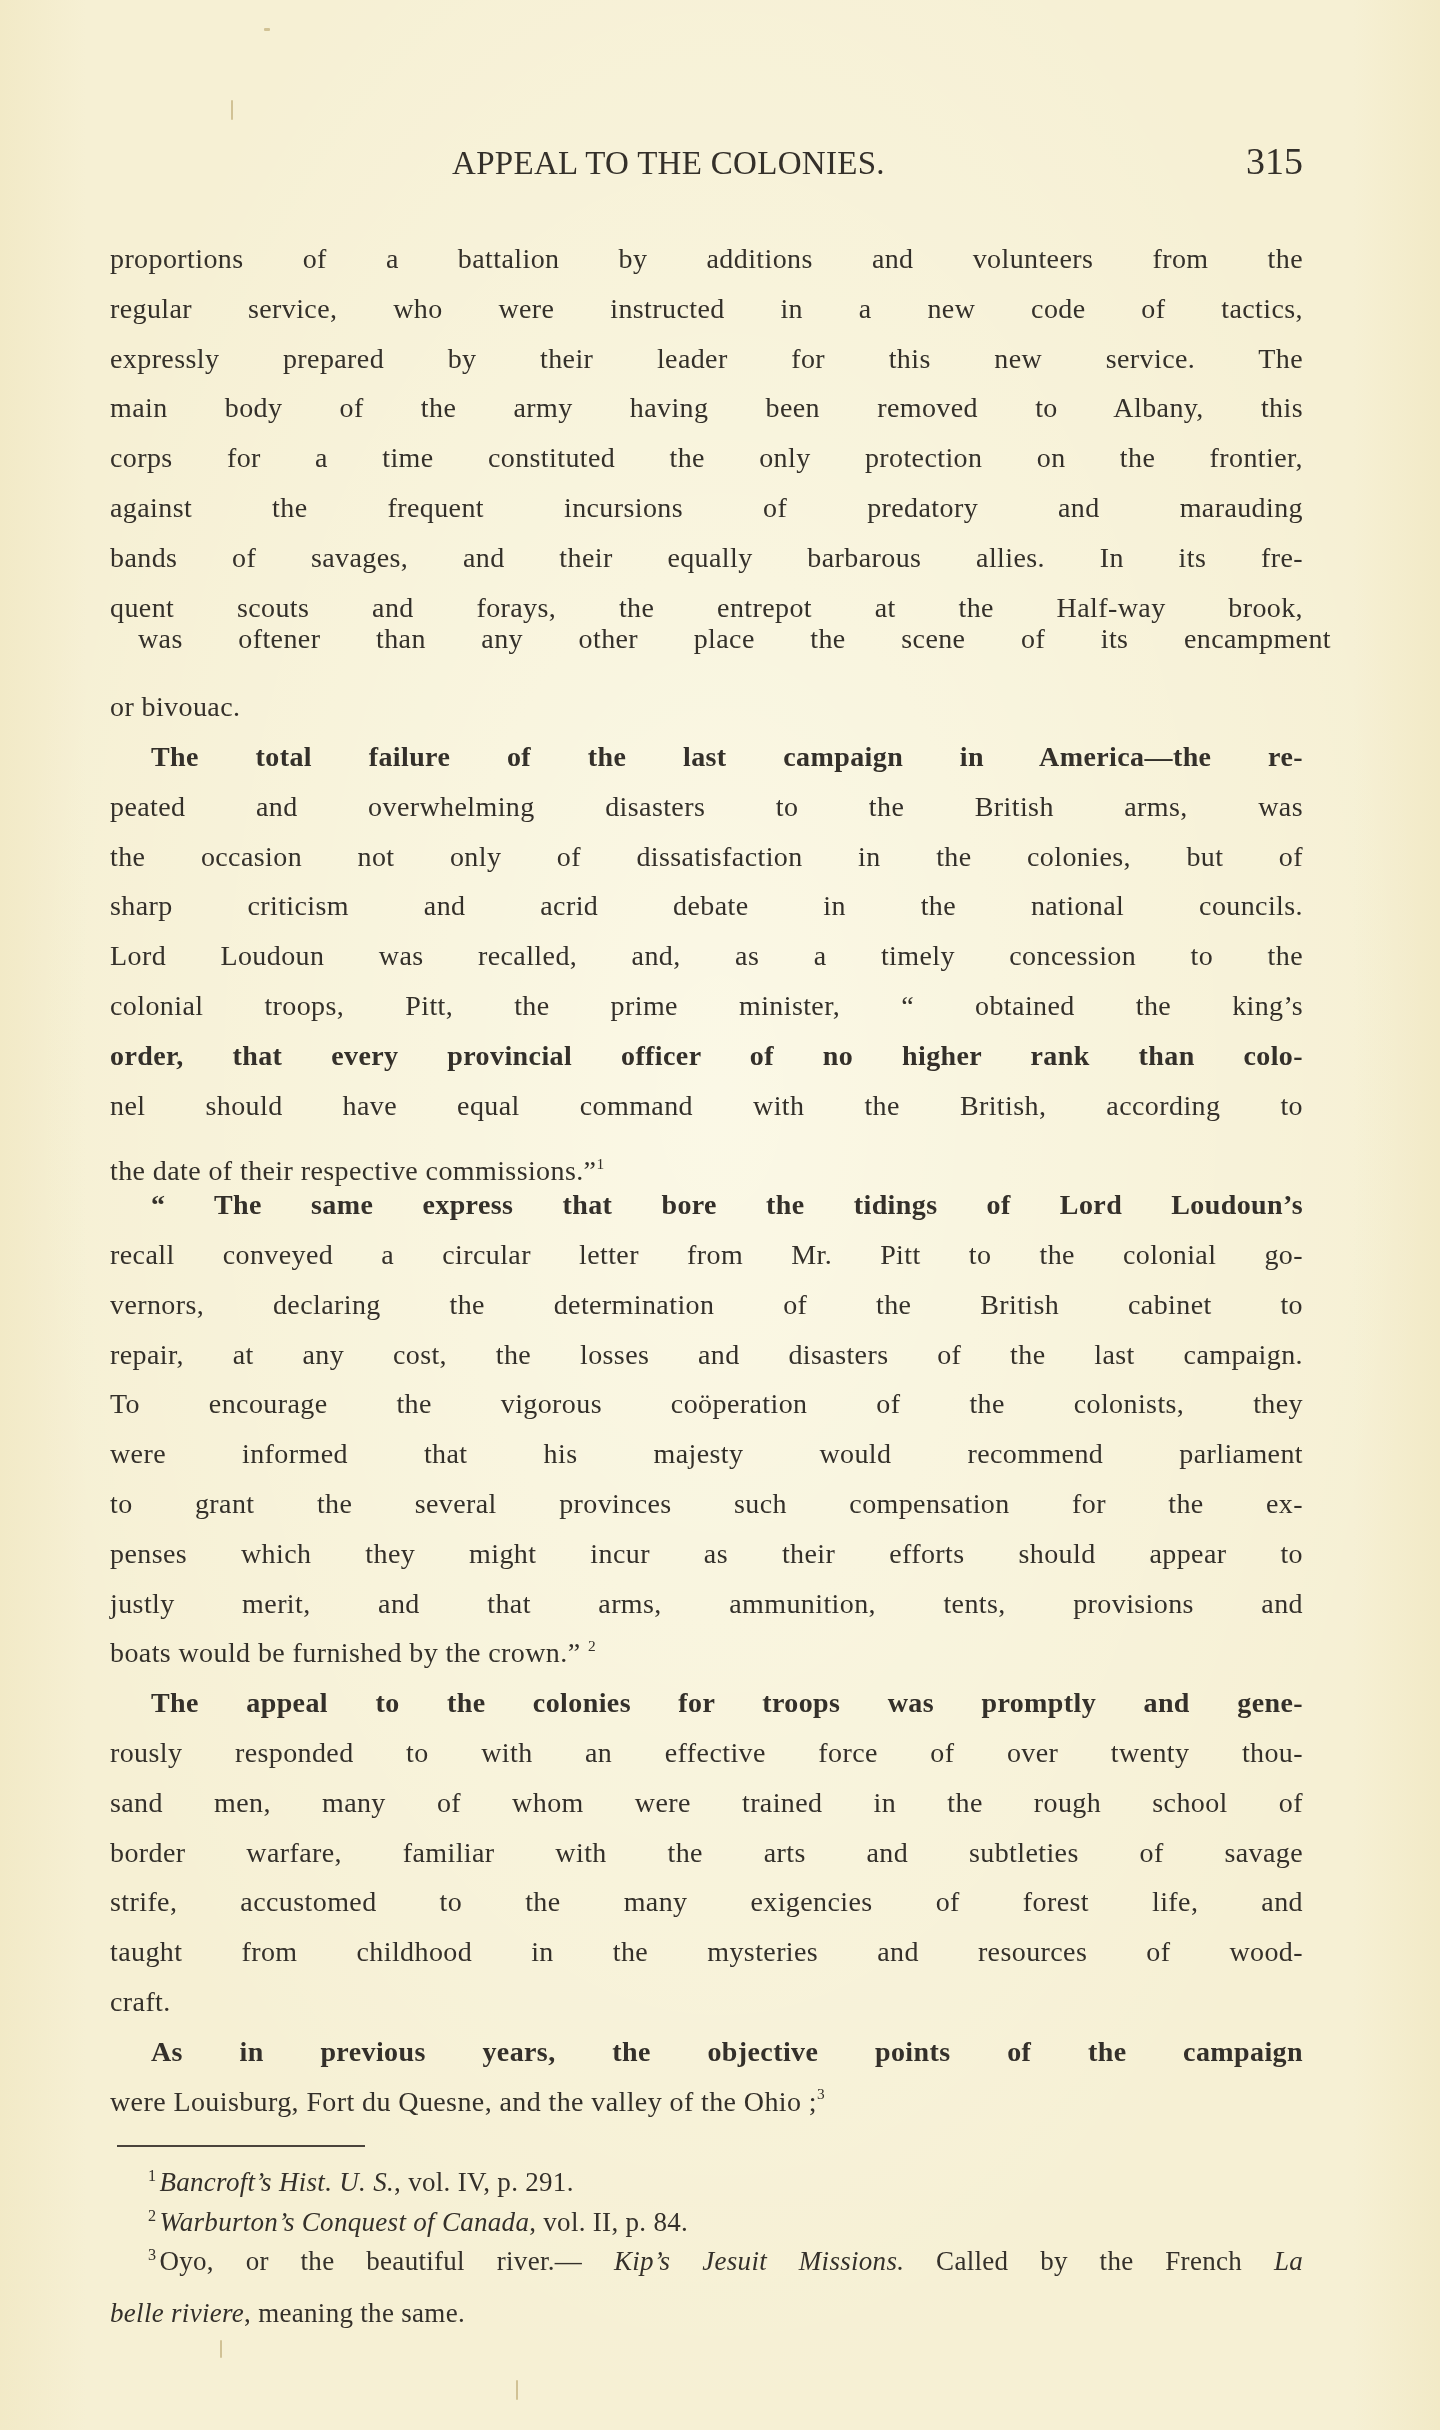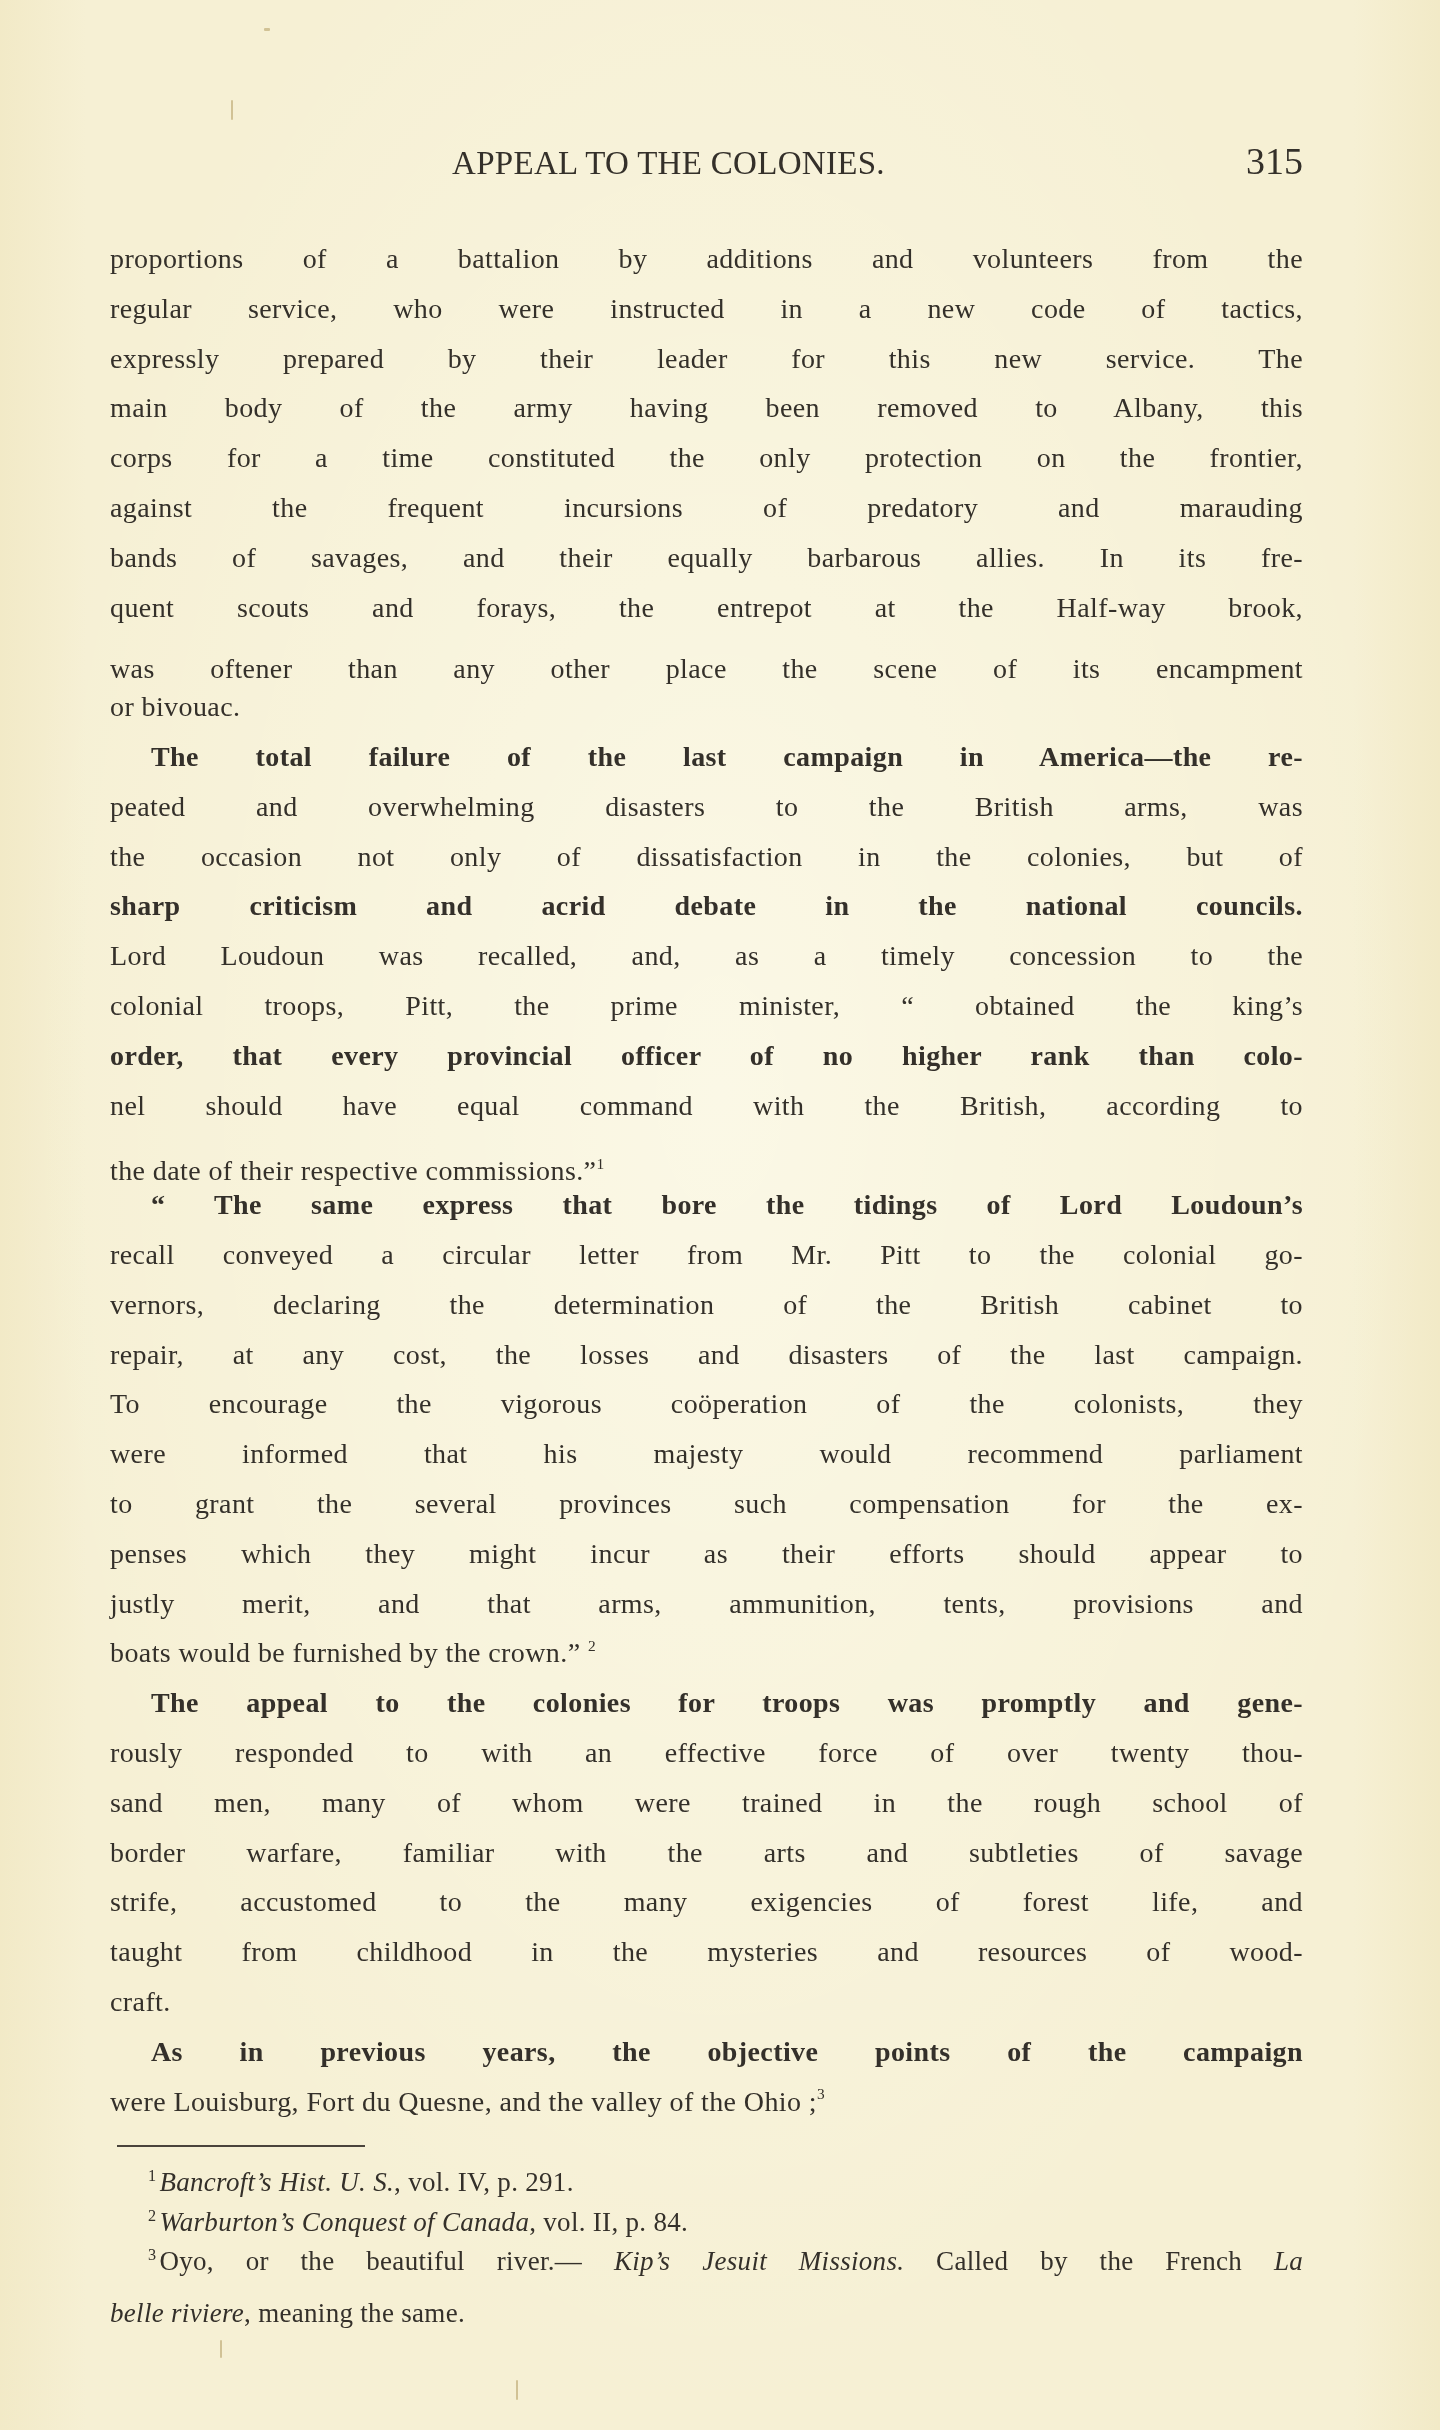--- a/index.html
+++ b/index.html
@@ -60,26 +60,26 @@
 
   <div class="body-text" id="body-text">
       <div class="line" style="top: 0px;"><span>proportions of a battalion by additions and volunteers from the</span></div>
       <div class="line" style="top: 49.8px;"><span>regular service, who were instructed in a new code of tactics,</span></div>
       <div class="line" style="top: 99.6px;"><span>expressly prepared by their leader for this new service.  The</span></div>
       <div class="line" style="top: 149.4px;"><span>main body of the army having been removed to Albany, this</span></div>
       <div class="line" style="top: 199.2px;"><span>corps for a time constituted the only protection on the frontier,</span></div>
       <div class="line" style="top: 249px;"><span>against the frequent incursions of predatory and marauding</span></div>
       <div class="line" style="top: 298.8px;"><span>bands of savages, and their equally barbarous allies.  In its fre-</span></div>
       <div class="line" style="top: 348.6px;"><span>quent scouts and forays, the entrepot at the Half-way brook,</span></div>
-      <div class="line" style="top: 410px;"><span>was oftener than any other place the scene of its encampment</span></div>
+      <div class="line" style="top: 380px; margin-left: 28px;"><span>was oftener than any other place the scene of its encampment</span></div>
       <div class="line last" style="top: 448.2px;"><span>or bivouac.</span></div>
       <div class="line indent" style="top: 498px;"><span>The total failure of the last campaign in America—the re-</span></div>
       <div class="line" style="top: 547.8px;"><span>peated and overwhelming disasters to the British arms, was</span></div>
       <div class="line" style="top: 597.6px;"><span>the occasion not only of dissatisfaction in the colonies, but of</span></div>
-      <div class="line" style="top: 647.4px; font-weight: bold;"><span>sharp criticism and acrid debate in the national councils.</span></div>
+      <div class="line" style="top: 647.4px;"><span>sharp criticism and acrid debate in the national councils.</span></div>
       <div class="line" style="top: 697.2px;"><span>Lord Loudoun was recalled, and, as a timely concession to the</span></div>
       <div class="line" style="top: 747px;"><span>colonial troops, Pitt, the prime minister, “ obtained the king’s</span></div>
       <div class="line" style="top: 796.8px; font-weight: bold;"><span>order, that every provincial officer of no higher rank than colo-</span></div>
       <div class="line" style="top: 846.6px;"><span>nel should have equal command with the British, according to</span></div>
       <div class="line last" style="top: 896.4px; margin-top: 16px;"><span>the date of their respective commissions.”</span><sup>1</sup></div>
       <div class="line indent" style="top: 946.2px;"><span>“ The same express that bore the tidings of Lord Loudoun’s</span></div>
       <div class="line" style="top: 996px;"><span>recall conveyed a circular letter from Mr. Pitt to the colonial go-</span></div>
       <div class="line" style="top: 1045.8px;"><span>vernors, declaring the determination of the British cabinet to</span></div>
       <div class="line" style="top: 1095.6px;"><span>repair, at any cost, the losses and disasters of the last campaign.</span></div>
       <div class="line" style="top: 1145.4px;"><span>To encourage the vigorous coöperation of the colonists, they</span></div>

